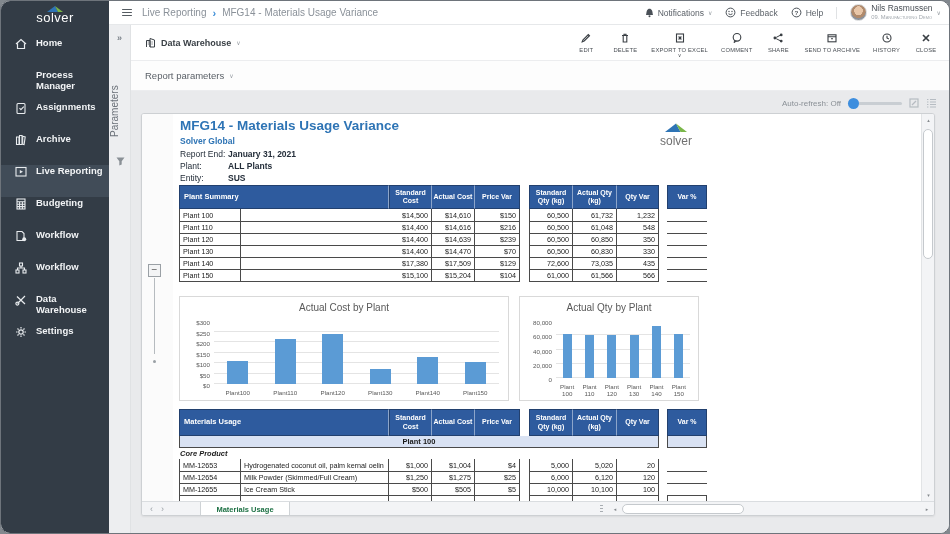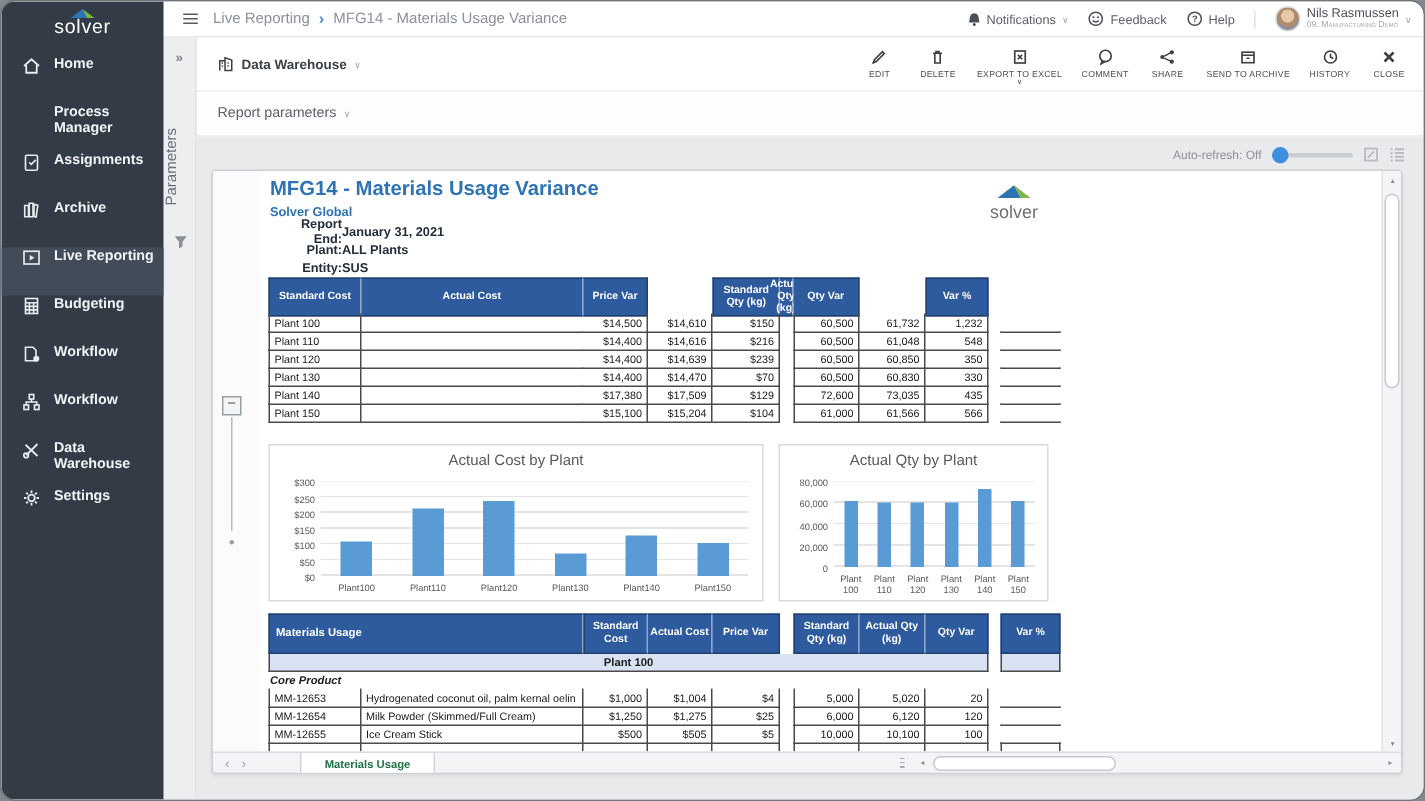--- a/index.html
+++ b/index.html
@@ -64,21 +64,21 @@
   .outline-margin{position:absolute;left:0;top:0;width:31px;bottom:14px;background:#FBFBFB;}
   .minus-btn{position:absolute;left:6px;top:150px;width:13px;height:13px;border:1px solid #9AA0A5;background:#F3F4F5;color:#555;font-size:10px;line-height:10px;text-align:center;cursor:pointer;}
   .outline-line{position:absolute;left:12px;top:164px;width:1px;height:76px;background:#B6BBBF;}
   .outline-dot{position:absolute;left:11px;top:246px;width:3px;height:3px;background:#9AA0A5;border-radius:50%;}
 
   .page{position:absolute;left:31px;top:0;right:13px;bottom:14px;background:#fff;overflow:hidden;}
   .rpt-title{position:absolute;left:7px;top:4px;font-size:13.5px;font-weight:bold;color:#2E74B5;}
   .rpt-sub{position:absolute;left:7px;top:22px;font-size:8.5px;font-weight:bold;color:#2E74B5;}
   .meta{position:absolute;left:7px;top:34px;}
   .meta-row{display:flex;height:12px;align-items:center;}
-  .meta-lbl{width:48px;font-size:8.5px;font-weight:bold;color:#242E3A;text-align:right;}
+  .meta-lbl{width:48px;font-size:8.5px;font-weight:normal;color:#242E3A;}
   .meta-val{font-size:8.5px;font-weight:bold;color:#242E3A;}
   .rpt-logo{position:absolute;left:472px;top:8px;width:62px;text-align:center;}
   .rpt-logo-word{font-size:12px;color:#707070;margin-top:1px;}
 
   
   .tgrid{display:grid;grid-template-columns:62px 148px 43px 43px 45px 9px 44px 44px 42px 8px 40px;}
   .th{background:#2E5B9E;color:#fff;font-size:7px;font-weight:bold;display:flex;align-items:center;justify-content:center;text-align:center;line-height:1.15;border-top:1px solid #22406E;border-bottom:1px solid #22406E;border-right:1px solid rgba(255,255,255,.45);padding:0 1px;}
   .th.gstart{border-left:1px solid #22406E;}
   .th.gend{border-right:1px solid #22406E;}
   .th.title{justify-content:flex-start;padding-left:4px;font-size:7.5px;grid-column:span 2;}
@@ -410,20 +410,21 @@
         <div class="rpt-logo">
           <svg width="26" height="11" viewBox="0 0 26 11" style="margin:0 auto">
               <path d="M2 10 L13 1.5 L17.5 10 Z" fill="#2E74B5"></path>
               <path d="M13 1.5 L24 10 L17.5 10 Z" fill="#7AB648"></path>
             </svg>
           <div class="rpt-logo-word">solver</div>
         </div>
 
         <div style="position:absolute;left:6px;top:71px;width:528px;">
           <div class="tgrid thead">
+            <div class="th title gstart">Plant Summary</div>
             <div class="th gstart">Standard Cost</div>
             <div class="th">Actual Cost</div>
             <div class="th gend">Price Var</div>
             <div></div>
             <div class="th gstart">Standard Qty (kg)</div>
             <div class="th">Actual Qty (kg)</div>
             <div class="th gend">Qty Var</div>
             <div></div>
             <div class="th gstart gend">Var %</div>
           </div>

